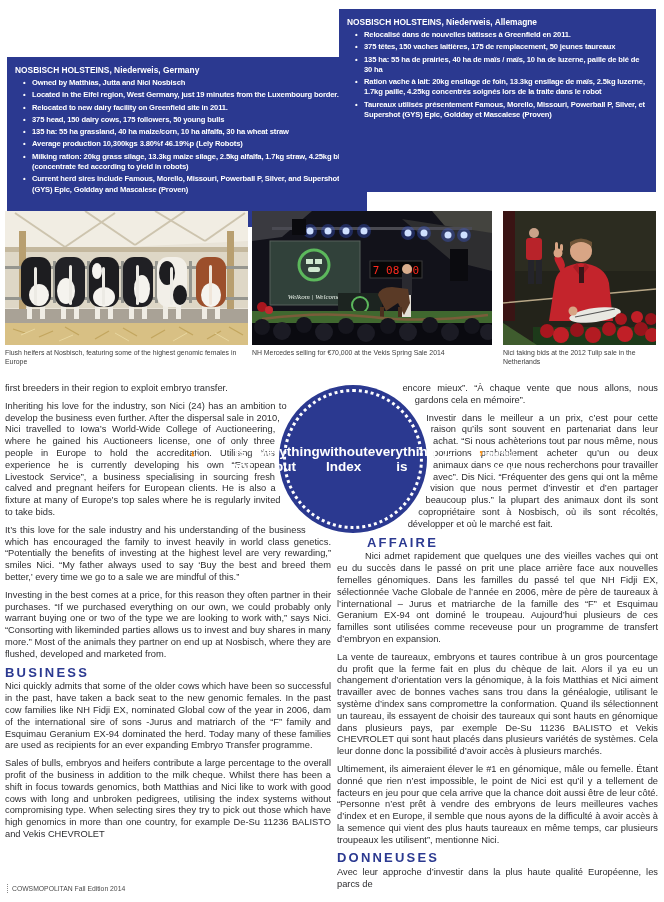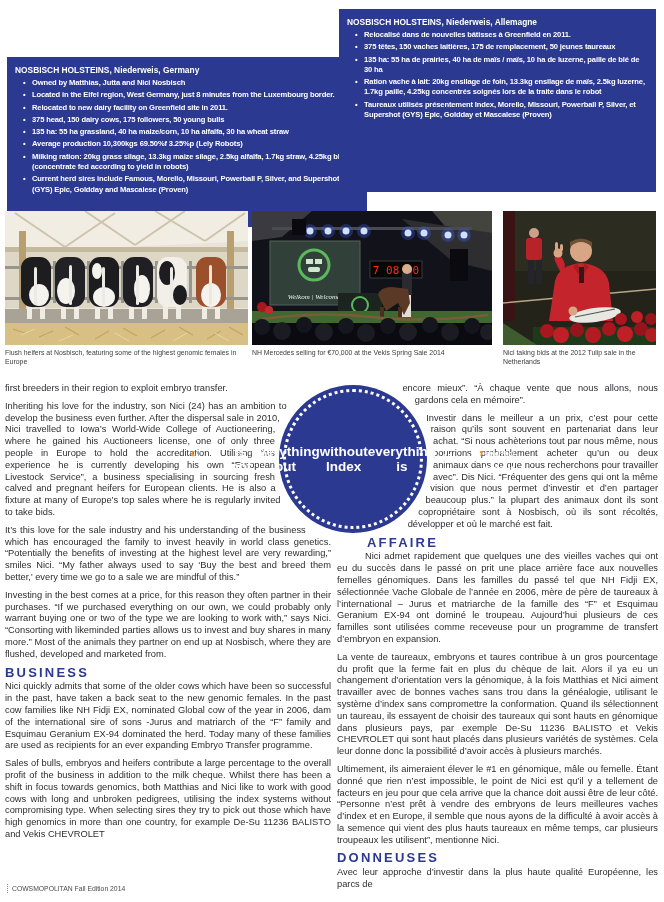--- a/index.html
+++ b/index.html
@@ -54,38 +54,38 @@
 </style>
 </head>
 <body>
 
 <div class="page">
 
   <section class="infobox infobox-en">
     <div class="infobox-title">NOSBISCH HOLSTEINS, Niederweis, Germany</div>
     <ul>
       <li>Owned by Matthias, Jutta and Nici Nosbisch</li>
-      <li>Located in the Eifel region, West Germany, just 8 minutes from the Luxembourg border.</li>
+      <li>Located in the Eifel region, West Germany, just 19 minutes from the Luxembourg border.</li>
       <li>Relocated to new dairy facility on Greenfield site in 2011.</li>
       <li>375 head, 150 dairy cows, 175 followers, 50 young bulls</li>
       <li>135 ha: 55 ha grassland, 40 ha maize/corn, 10 ha alfalfa, 30 ha wheat straw</li>
-      <li>Average production 10,300kgs 69.50%f 3.25%p (Lely Robots)</li>
+      <li>Average production 10,300kgs 3.80%f 46.19%p (Lely Robots)</li>
       <li>Milking ration: 20kg grass silage, 13.3kg maize silage, 2.5kg alfalfa, 1.7kg straw, 4.25kg blend (concentrate fed according to yield in robots)</li>
       <li>Current herd sires include Famous, Morello, Missouri, Powerball P, Silver, and Supershot (GYS) Epic, Goldday and Mascalese (Proven)</li>
     </ul>
   </section>
 
   <section class="infobox infobox-fr">
     <div class="infobox-title">NOSBISCH HOLSTEINS, Niederweis, Allemagne</div>
     <ul>
       <li>Relocalisé dans de nouvelles bâtisses à Greenfield en 2011.</li>
       <li>375 têtes, 150 vaches laitières, 175 de remplacement, 50 jeunes taureaux</li>
       <li>135 ha: 55 ha de prairies, 40 ha de maïs / maïs, 10 ha de luzerne, paille de blé de 30 ha</li>
       <li>Ration vache à lait: 20kg ensilage de foin, 13.3kg ensilage de maïs, 2.5kg luzerne, 1.7kg paille, 4.25kg concentrés soignés lors de la traite dans le robot</li>
-      <li>Taureaux utilisés présentement Index, Morello, Missouri, Powerball P, Silver, et Supershot (GYS) Epic, Goldday et Mascalese (Proven)</li>
+      <li>Taureaux utilisés présentement Famous, Morello, Missouri, Powerball P, Silver, et Supershot (GYS) Epic, Goldday et Mascalese (Proven)</li>
     </ul>
   </section>
 
   <figure class="photo" style="left:5px; width:243px;">
     <svg width="243" height="134" viewBox="0 0 243 134">
       <rect width="243" height="134" fill="#e9e4d8"></rect>
       <path d="M0,0 L243,0 L243,30 L0,42 Z" fill="#f1ede3"></path>
       <g stroke="#cdc4ae" stroke-width="2">
         <line x1="10" y1="2" x2="60" y2="36"></line>
           <line x1="80" y1="0" x2="130" y2="34"></line>

